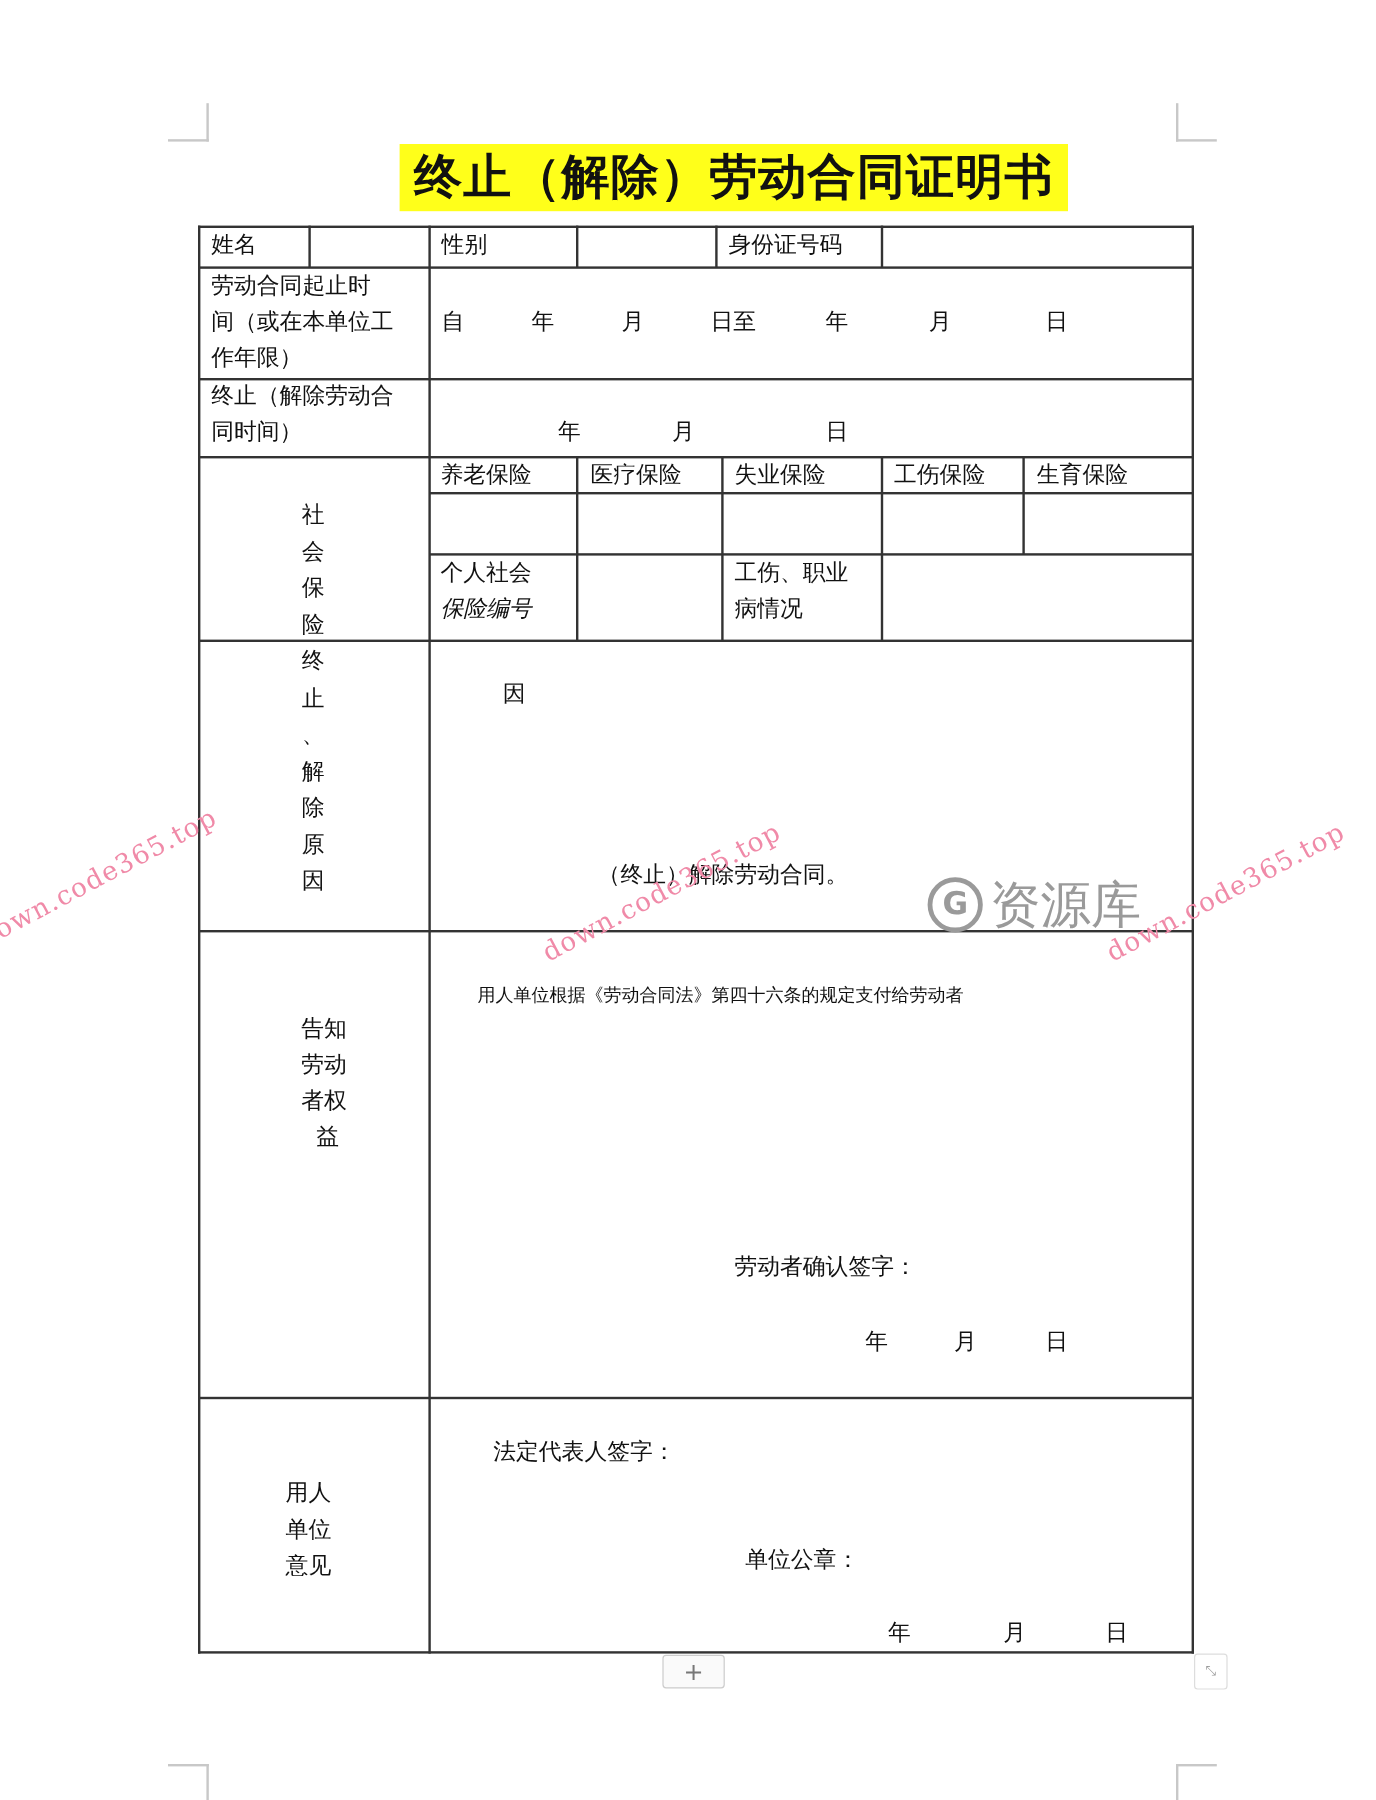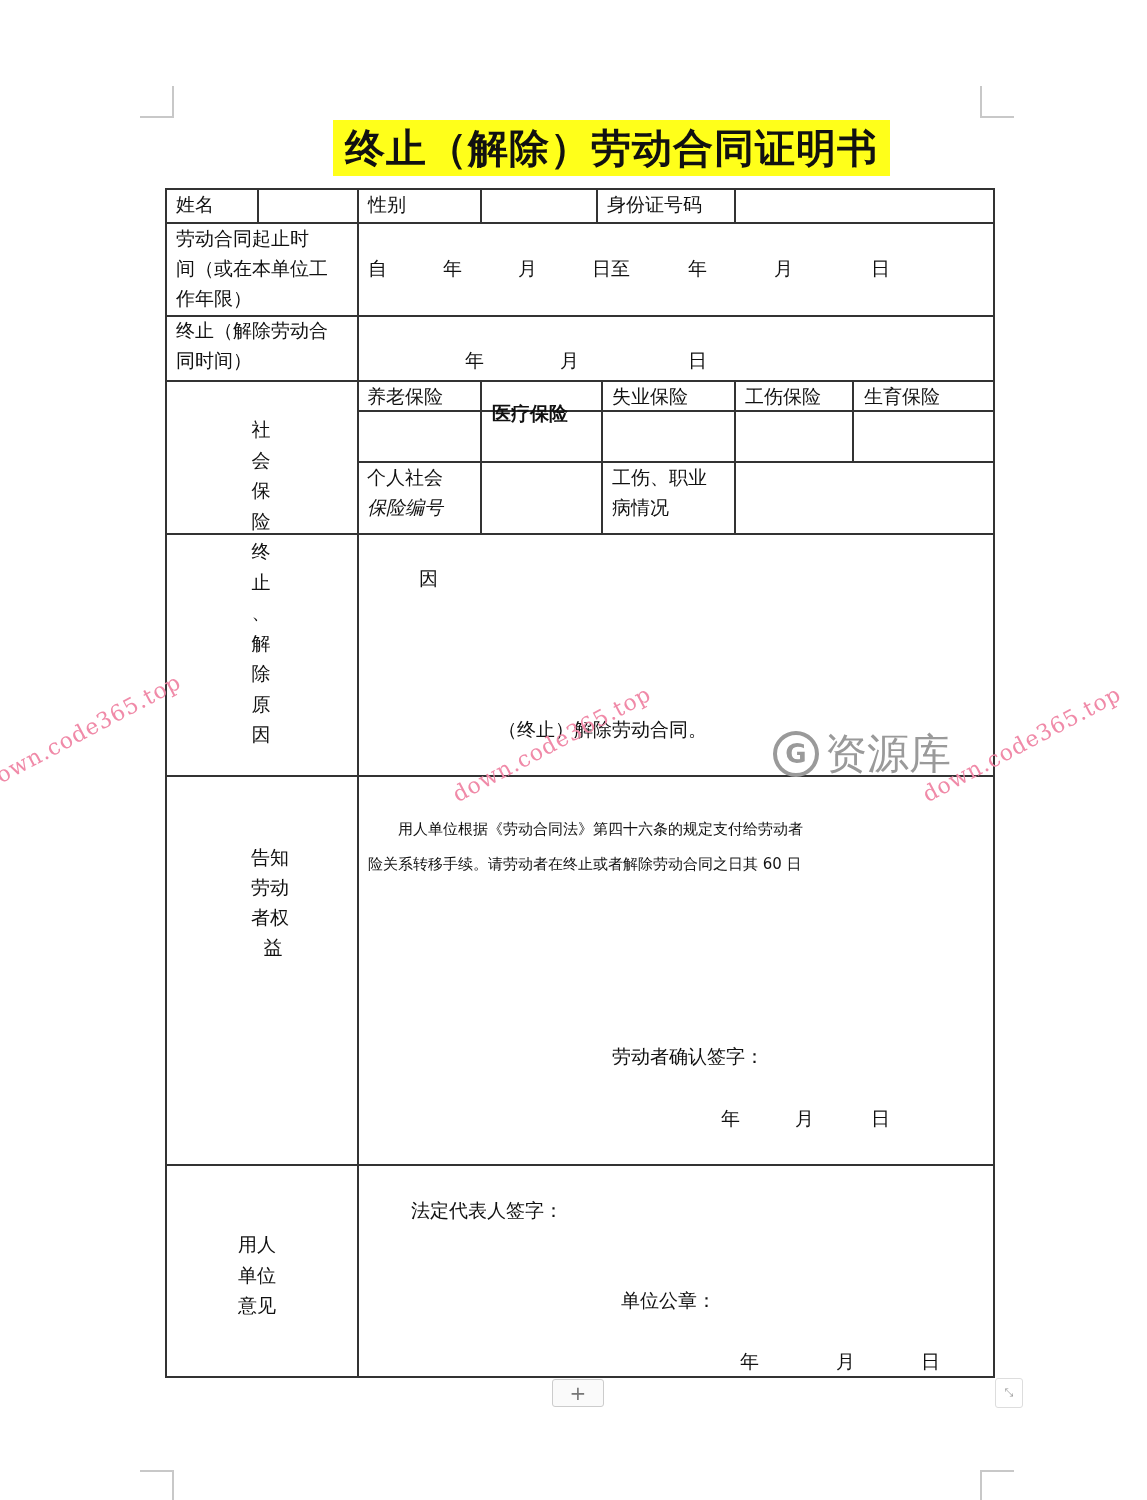--- a/index.html
+++ b/index.html
@@ -94,21 +94,21 @@
   <div class="t" style="left:688px;top:350px;">日</div>
 </div>
 
 <div class="vt" style="left:249px;top:414px;line-height:30.5px;">
   <span>社</span>
   <span>会</span>
   <span>保</span>
   <span>险</span>
 </div>
 <div class="t" style="left:367px;top:386px;">养老保险</div>
-<div class="t" style="left:492px;top:403px;font-weight:bold;">医疗保险</div>
+<div class="t" style="left:492px;top:386px;">医疗保险</div>
 <div class="t" style="left:612px;top:386px;">失业保险</div>
 <div class="t" style="left:745px;top:386px;">工伤保险</div>
 <div class="t" style="left:864px;top:386px;">生育保险</div>
 <div class="t" style="left:362px;top:415px;width:115px;height:44px;"></div>
 <div class="t" style="left:484px;top:415px;width:115px;height:44px;"></div>
 <div class="t" style="left:605px;top:415px;width:127px;height:44px;"></div>
 <div class="t" style="left:738px;top:415px;width:112px;height:44px;"></div>
 <div class="t" style="left:856px;top:415px;width:134px;height:44px;"></div>
 <div class="t" style="left:367px;top:467px;">个人社会</div>
 <div class="t" style="left:367px;top:497px;font-style:italic;">保险编号</div>
@@ -131,21 +131,20 @@
 <div class="t" style="left:498px;top:719px;">（终止）解除劳动合同。</div>
 
 <div class="t" style="left:246px;top:842px;line-height:30px;white-space:normal;width:48px;text-align:center;">
   <div>告知</div>
   <div>劳动</div>
   <div>者权</div>
   <div style="padding-left:6px;">益</div>
 </div>
 <div class="para">
   <div>　　用人单位根据《劳动合同法》第四十六条的规定支付给劳动者</div>
-  <div>险关系转移手续。请劳动者在终止或者解除劳动合同之日其 60 日</div>
 </div>
 <div class="t" style="left:612px;top:1046px;">劳动者确认签字：</div>
 <div class="t" style="left:775px;top:1040px;width:210px;height:30px;"></div>
 <div>
   <div class="t" style="left:721px;top:1108px;">年</div>
   <div class="t" style="left:795px;top:1108px;">月</div>
   <div class="t" style="left:871px;top:1108px;">日</div>
 </div>
 
 <div class="t" style="left:238px;top:1229px;line-height:30.5px;white-space:normal;width:48px;">

